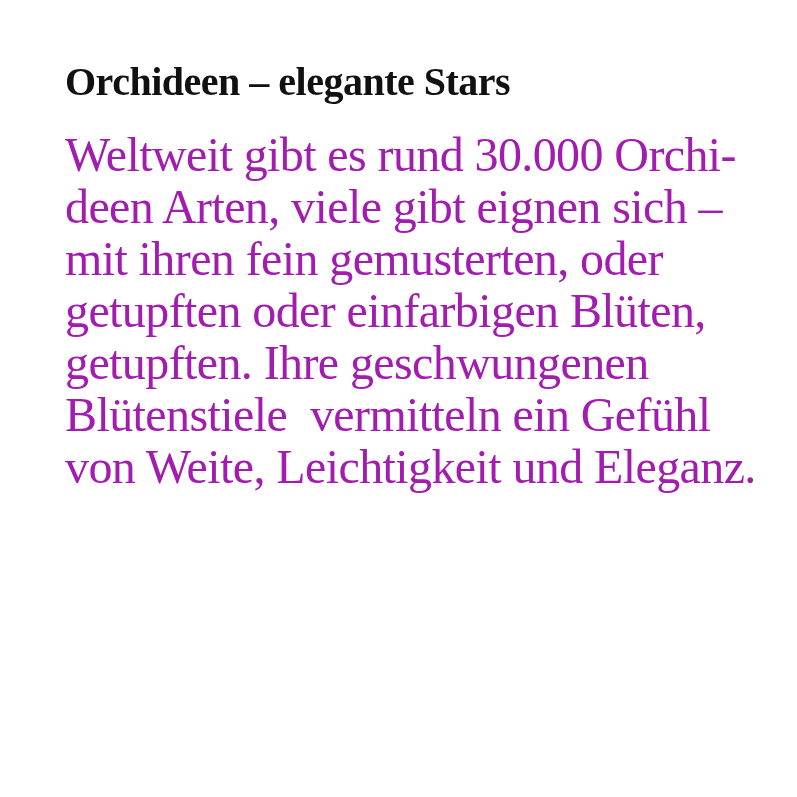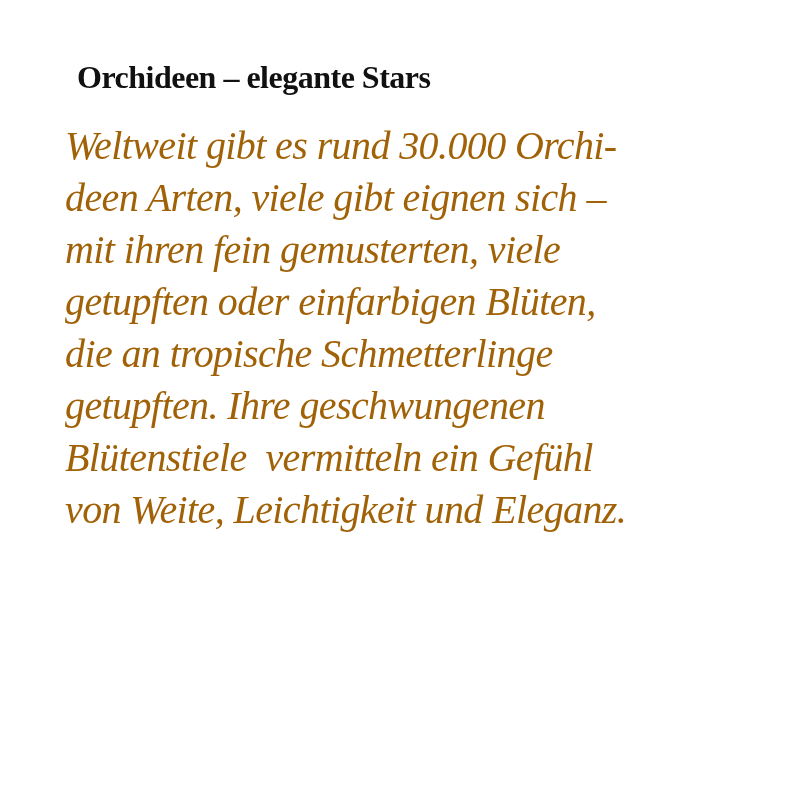--- a/index.html
+++ b/index.html
@@ -15,47 +15,45 @@
     color: #141414;
   }
   .page {
     width: 797px;
     height: 797px;
     background: #ffffff;
     box-sizing: border-box;
     padding: 60px 50px 0 65px;
   }
   .article-title {
-    margin: 0 0 24px 12px;
-    font-size: 32px;
+    margin: 0 0 24px 0;
+    font-size: 40px;
     line-height: 1.12;
     font-weight: 700;
     letter-spacing: -0.5px;
     color: #111111;
   }
   .article-body {
-    font-size: 40px;
+    font-size: 48px;
     line-height: 52px;
     letter-spacing: -0.6px;
-    color: #a16207;
-    font-style: italic;
+    color: #a21caf;
   }
   .body-line {
     white-space: pre; 
   }
 </style>
 </head>
 <body>
 
 <div class="page">
   <h1 class="article-title">Orchideen – elegante Stars</h1>
 
   <div class="article-body">
     <div class="body-line">Weltweit gibt es rund 30.000 Orchi-</div>
     <div class="body-line">deen Arten, viele gibt eignen sich –</div>
-    <div class="body-line">mit ihren fein gemusterten, viele</div>
+    <div class="body-line">mit ihren fein gemusterten, oder</div>
     <div class="body-line">getupften oder einfarbigen Blüten,</div>
-    <div class="body-line">die an tropische Schmetterlinge</div>
     <div class="body-line">getupften. Ihre geschwungenen</div>
     <div class="body-line">Blütenstiele  vermitteln ein Gefühl</div>
     <div class="body-line">von Weite, Leichtigkeit und Eleganz.</div>
   </div>
 </div>
 
 </body></html>

